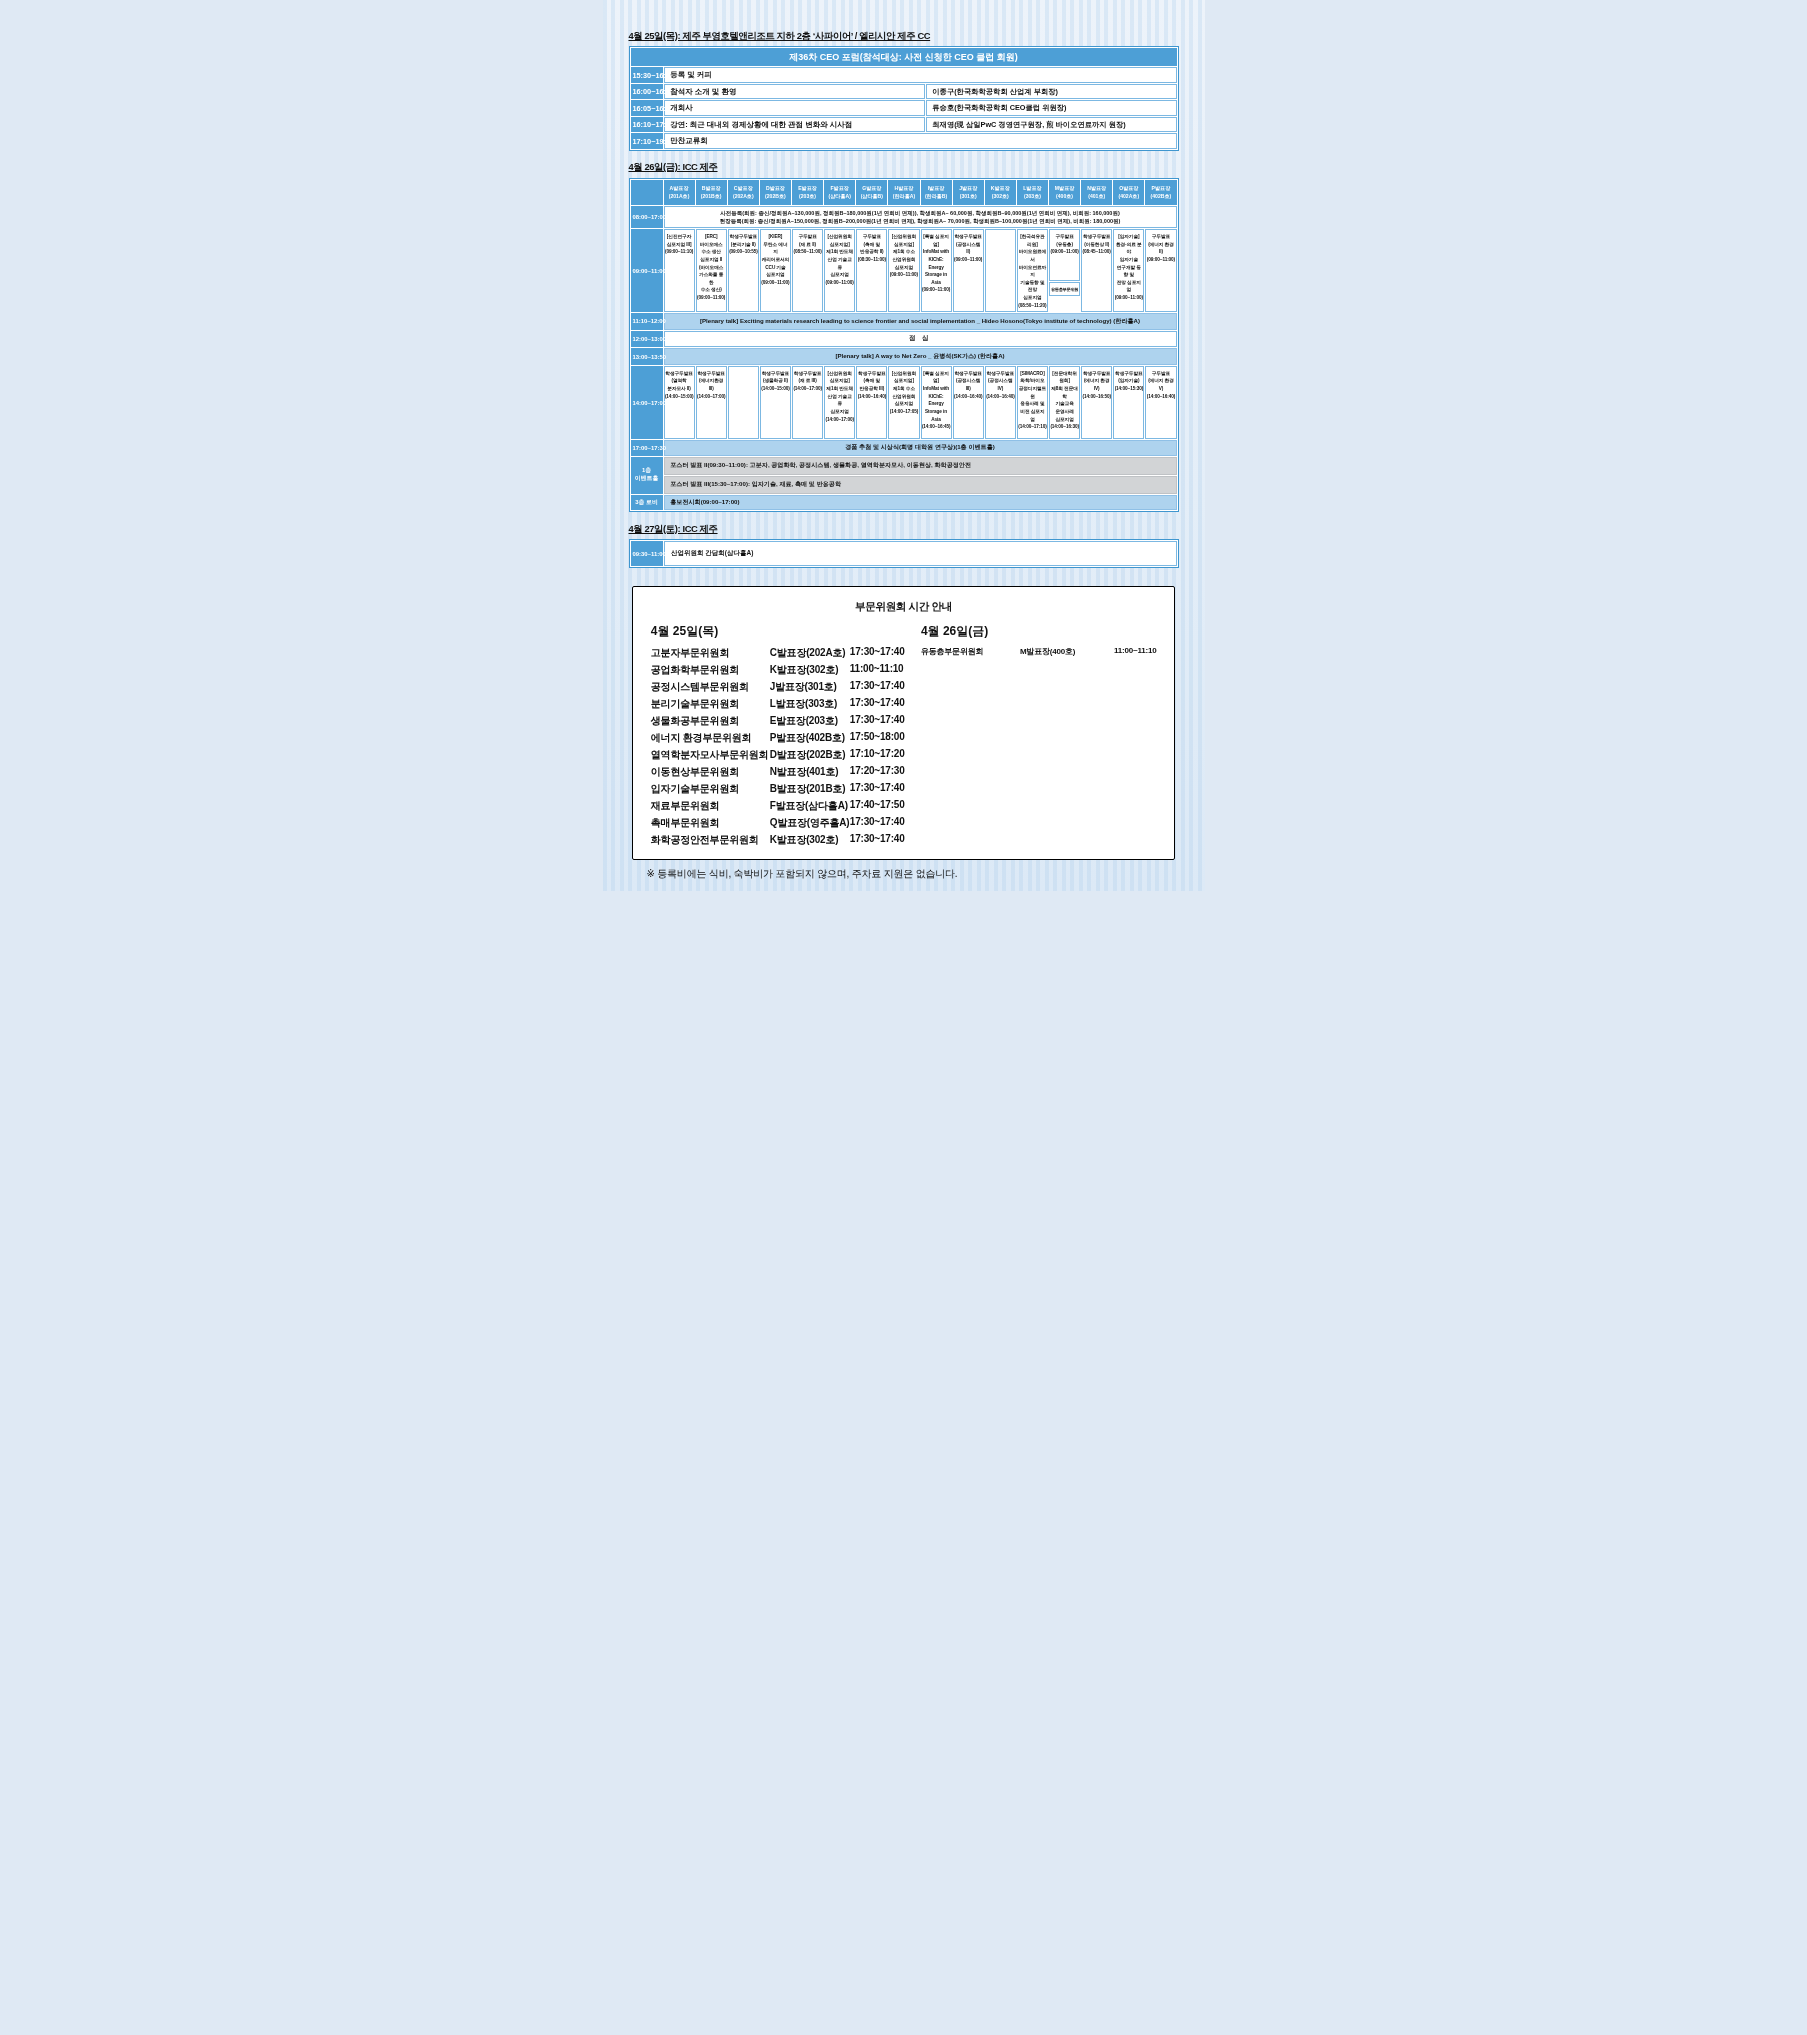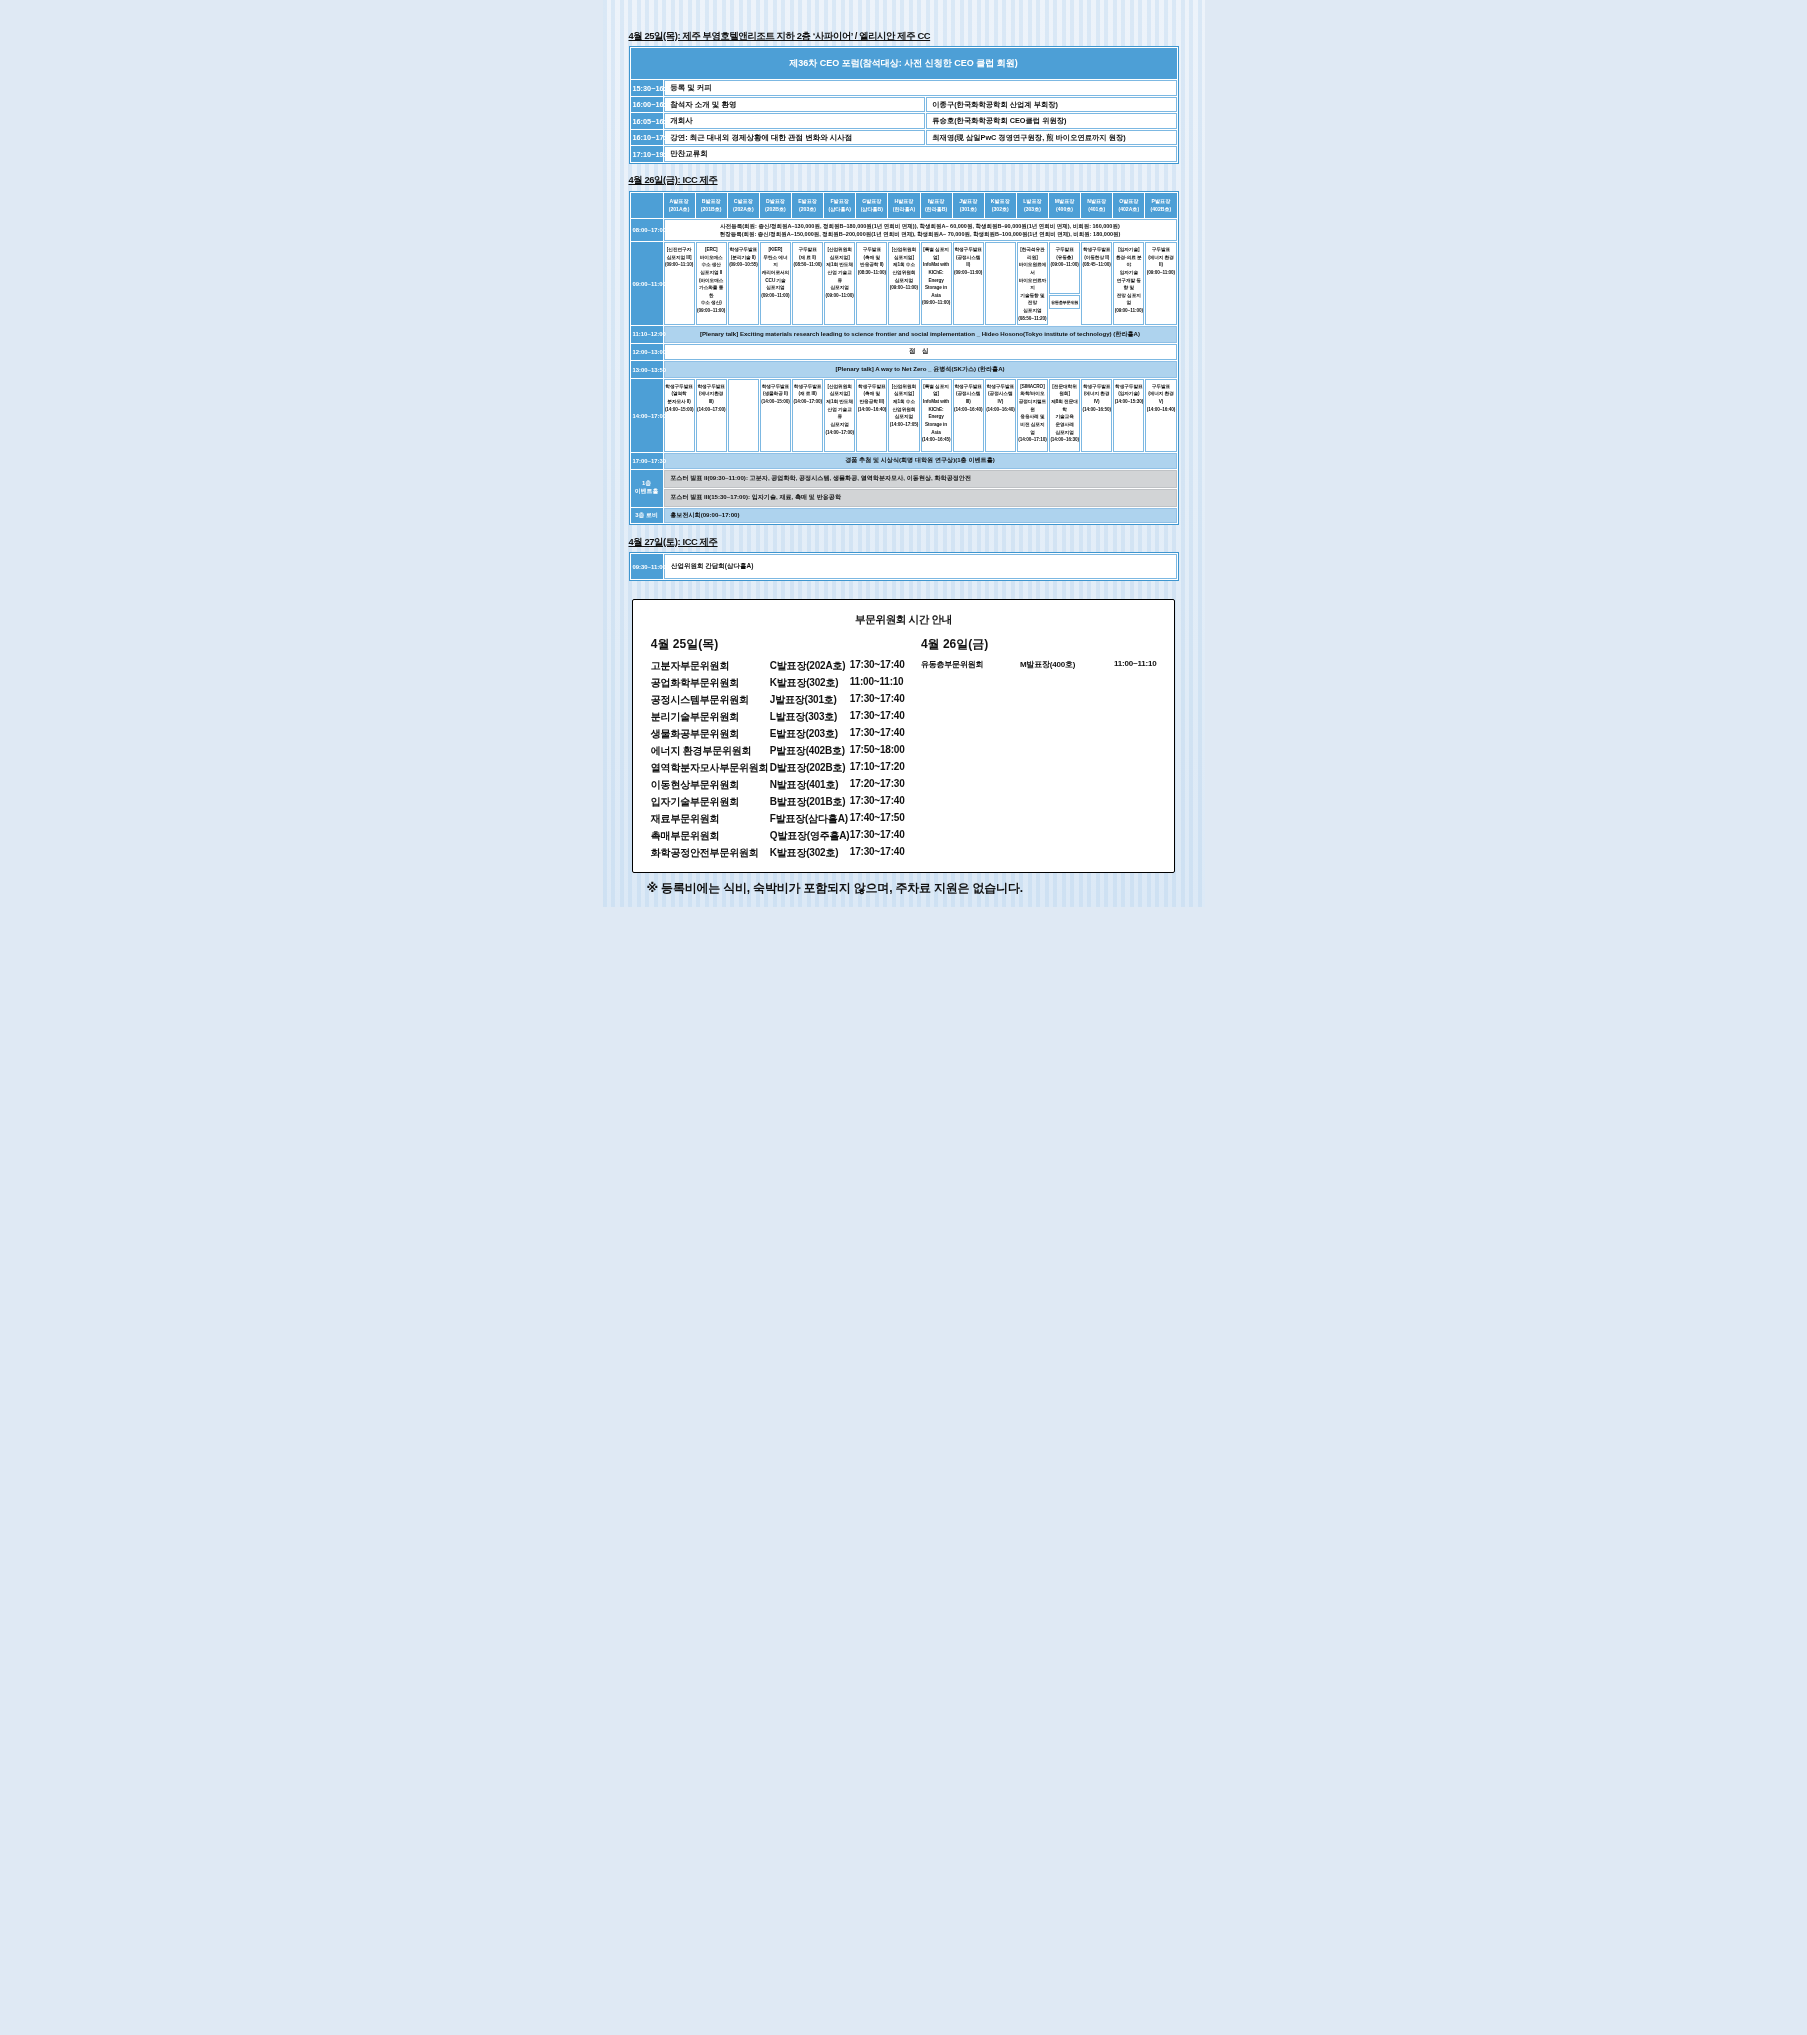--- a/index.html
+++ b/index.html
@@ -23,21 +23,21 @@
   .sec-heading { font-size:9.4px; font-weight:800; letter-spacing:-0.4px; margin:10.6px 0 3.7px;text-decoration:underline; }
 
   
   .blue-frame { border:1.6px solid #3f96cf; background:#ffffff; }
   table.sched { width:100%; border-collapse:separate; border-spacing:1.2px; table-layout:fixed; }
   table.sched td, table.sched th { box-sizing:border-box; }
   .cell-white { background:#fff; border:0.4px solid #7cb8e2; }
   .cell-time  { background:#4d9fd6; color:#fff; font-weight:700; text-align:center;
                 vertical-align:middle; font-size:5.9px; border:0.4px solid #4d9fd6; }
   .forum-head { background:#4d9fd6; color:#fff; font-weight:800; font-size:9px;
-                text-align:center; height:31px; vertical-align:middle; }
+                text-align:center; height:18px; vertical-align:middle; }
   .forum-time { font-size:7.3px; height:15.5px; }
   .forum-topic { font-size:7.5px; font-weight:800; text-align:left; padding:1.6px 5.7px;
                  vertical-align:middle; }
   .forum-speaker { font-size:7.3px; font-weight:700; text-align:left; padding:1.6px 5.7px;
                    vertical-align:middle; }
 
   
   .room-head { background:#4d9fd6; color:#fff; font-weight:700; font-size:5.1px;
                text-align:center; vertical-align:middle; height:25px; line-height:1.5;
                border:0.4px solid #4d9fd6; padding:0; }
@@ -79,21 +79,21 @@
   .committee-cols { display:flex; gap:16.3px; }
   .committee-col-left { flex:1.25; }
   .committee-col-right { flex:1; }
   .committee-day { font-size:12px; font-weight:800; margin:0 0 6.5px; }
   .committee-grid { display:grid; grid-template-columns:119px 80px auto; row-gap:3px;
     font-size:10px; letter-spacing:-0.2px; }
   .committee-grid-right { display:grid; grid-template-columns:99px 94px auto; row-gap:4.5px;
     font-size:8px; letter-spacing:-0.2px; }
   .committee-grid span, .committee-grid-right span { font-weight:600; }
 
-  .footnote { font-size:12px; font-weight:700; margin:5.7px 0 0 18px; letter-spacing:-0.2px; }
+  .footnote { font-size:10px; font-weight:400; margin:5.7px 0 0 18px; letter-spacing:-0.2px; }
 
   col.c-time { width:32px; }
 </style>
 </head>
 <body>
 
 <div class="page">
 
 
   <div class="content">

